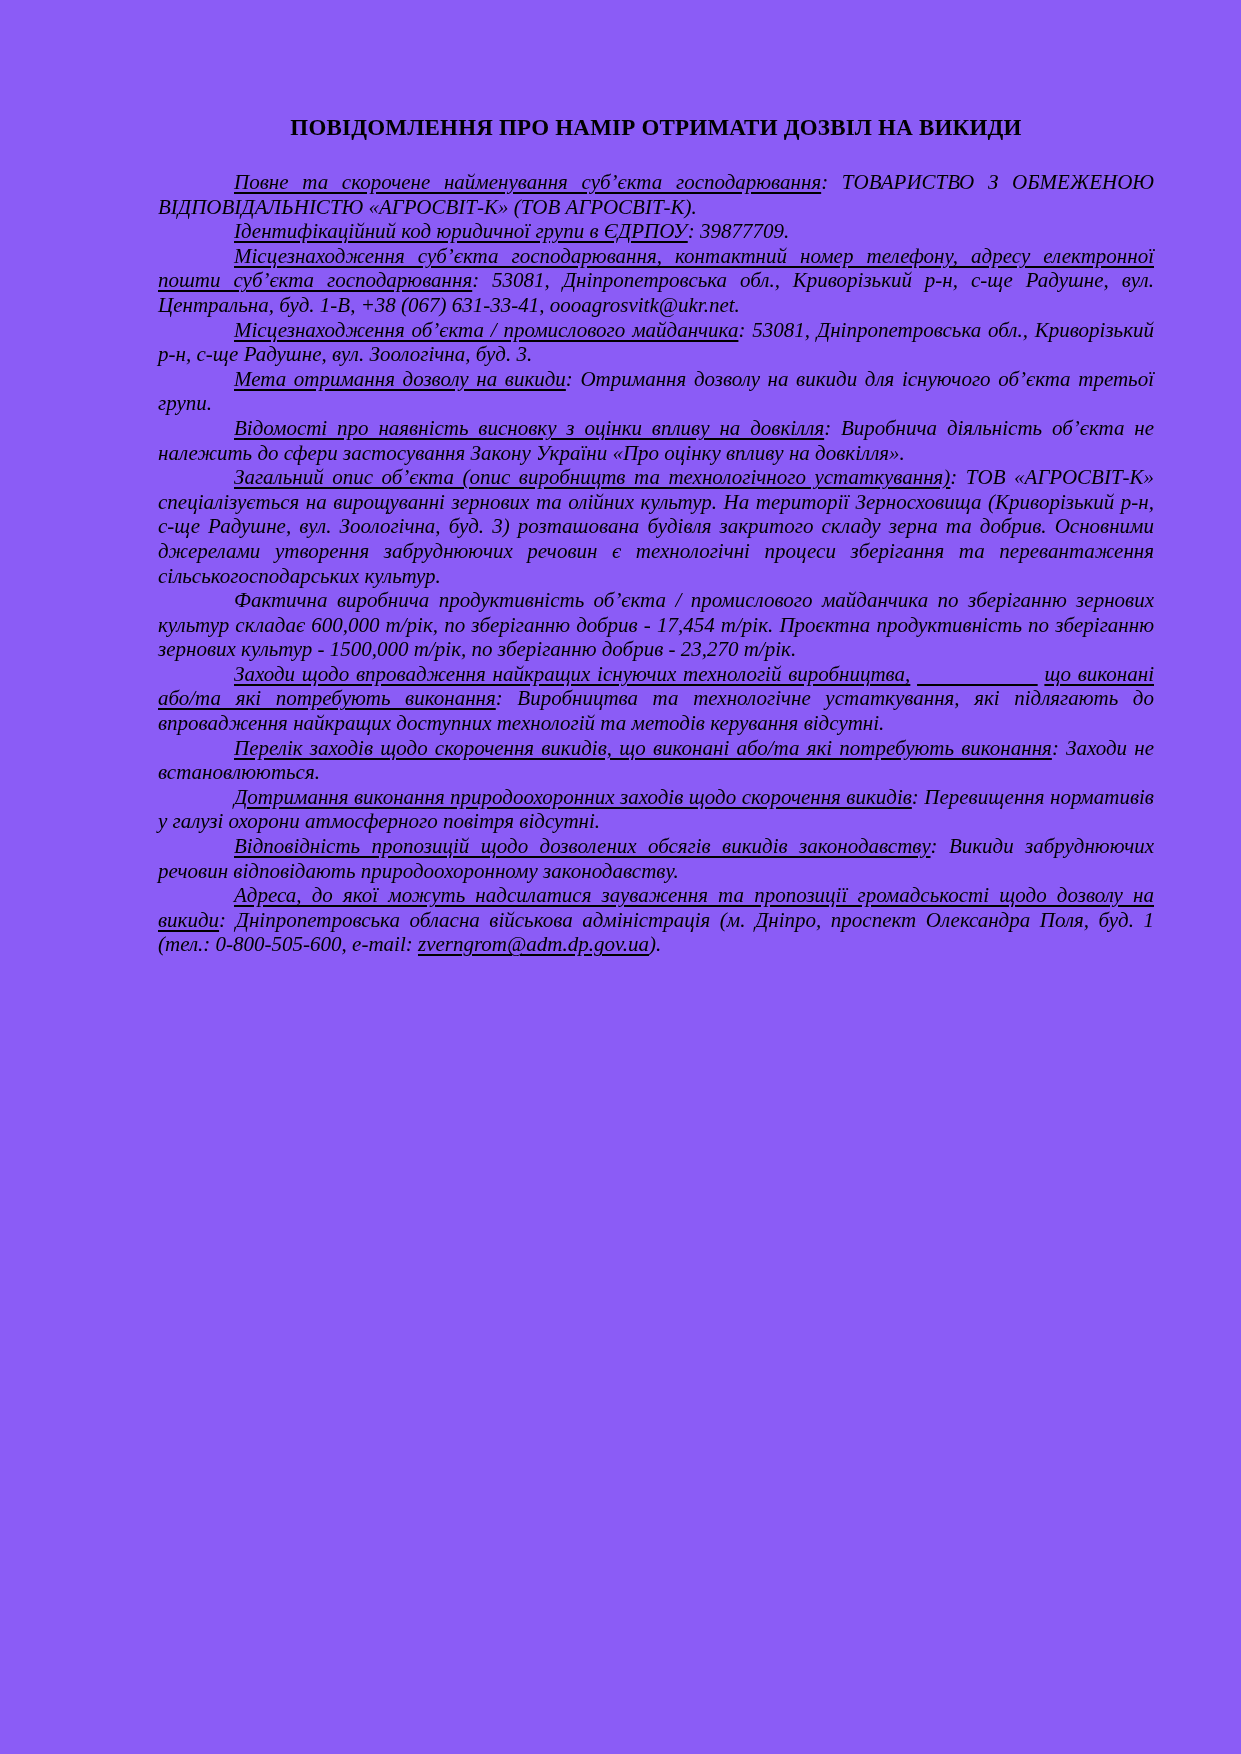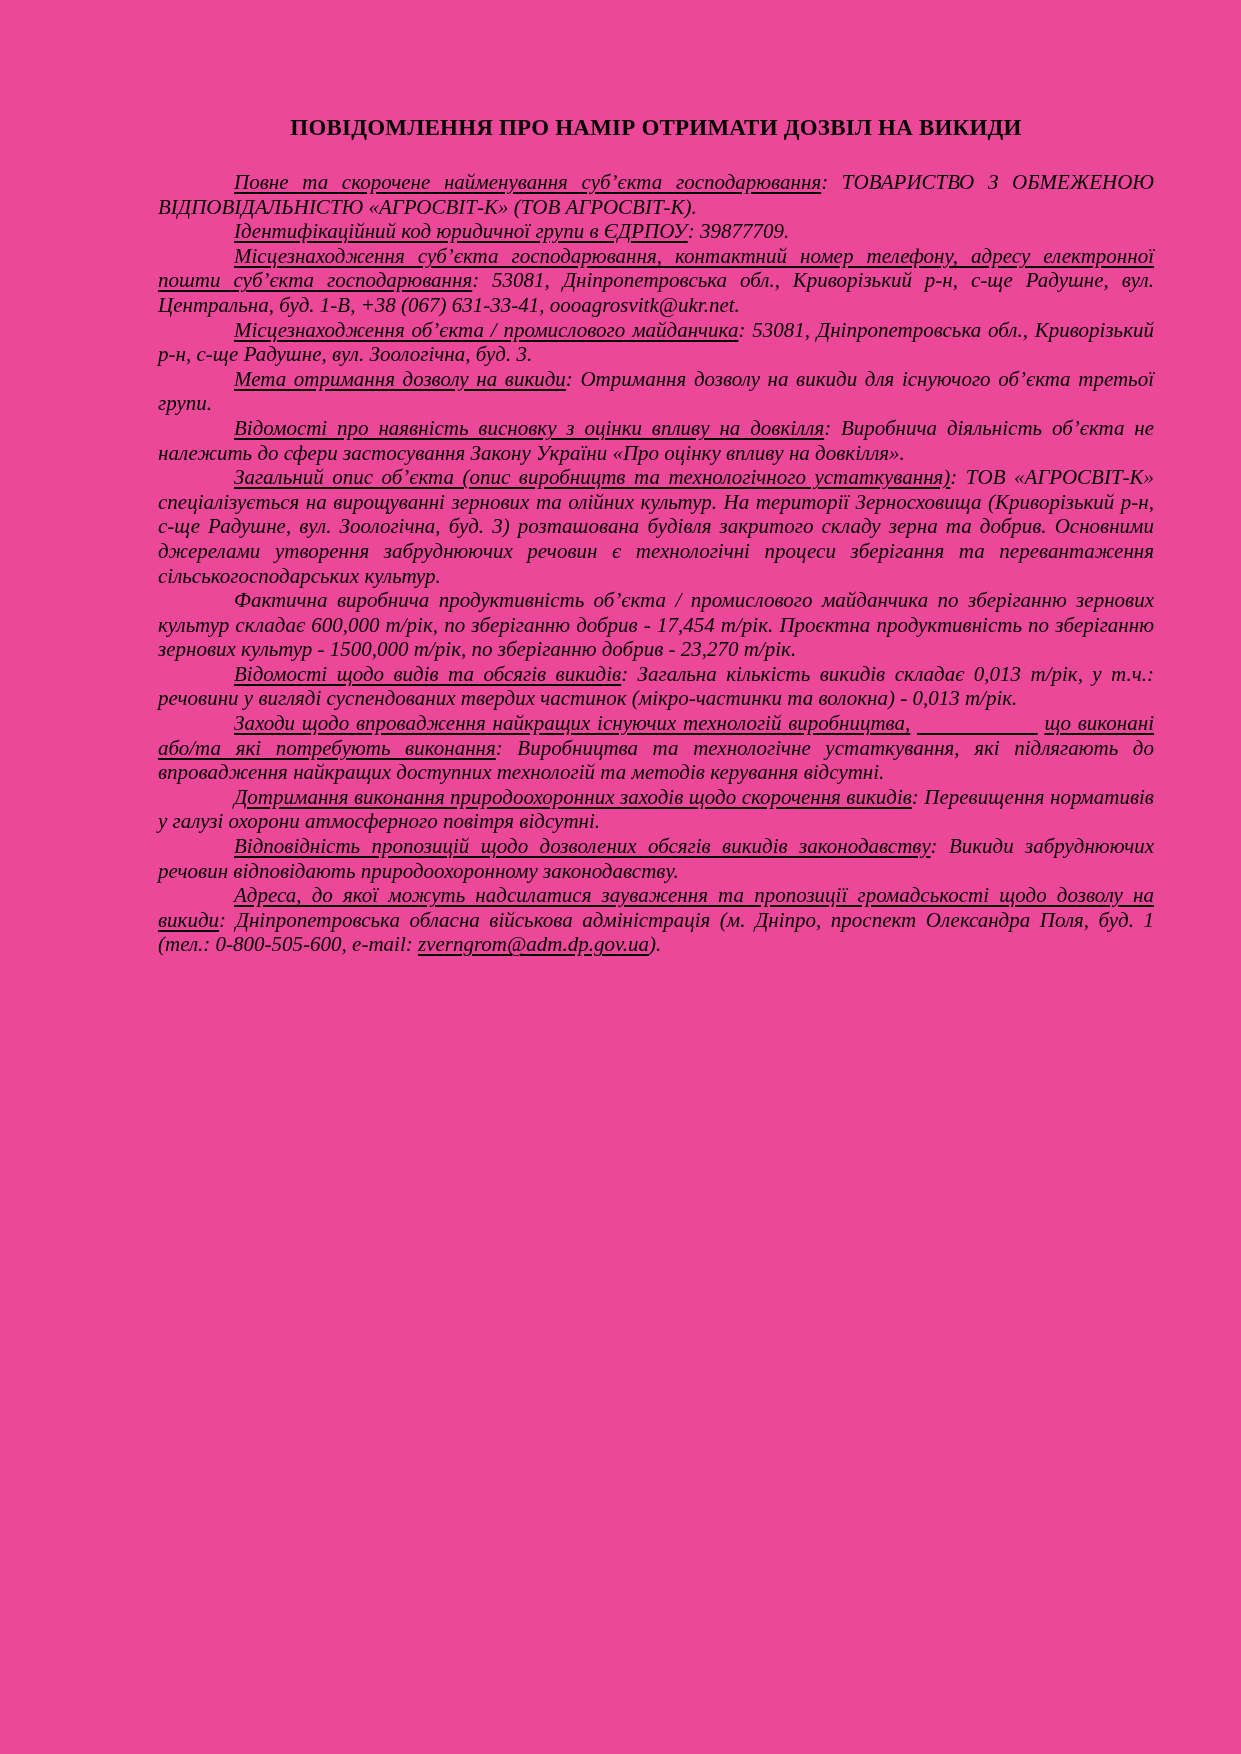--- a/index.html
+++ b/index.html
@@ -4,21 +4,21 @@
 <style>
   html, body {
     margin: 0;
     padding: 0;
     background: #ffffff;
   }
   .page {
     position: relative;
     width: 1241px;
     height: 1754px;
-    background: #ec4899;
+    background: #8b5cf6;
     color: #000000;
     font-family: "Liberation Serif", "DejaVu Serif", serif;
     overflow: hidden;
   }
   .doc-title {
     position: absolute;
     top: 114px;
     left: 158px;
     width: 996px;
     margin: 0;
@@ -65,19 +65,19 @@
   <h1 class="doc-title">ПОВІДОМЛЕННЯ ПРО НАМІР ОТРИМАТИ ДОЗВІЛ НА ВИКИДИ</h1>
   <div class="doc-body">
       <p><span class="u">Повне та скорочене найменування суб’єкта господарювання</span><span>: ТОВАРИСТВО З ОБМЕЖЕНОЮ ВІДПОВІДАЛЬНІСТЮ «АГРОСВІТ-К» (ТОВ АГРОСВІТ-К).</span></p>
       <p><span class="u">Ідентифікаційний код юридичної групи в ЄДРПОУ</span><span>: 39877709.</span></p>
       <p><span class="u">Місцезнаходження суб’єкта господарювання, контактний номер телефону, адресу електронної пошти суб’єкта господарювання</span><span>: 53081, Дніпропетровська обл., Криворізький р-н, с-ще Радушне, вул. Центральна, буд. 1-В, +38 (067) 631-33-41, oooagrosvitk@ukr.net.</span></p>
       <p><span class="u">Місцезнаходження об’єкта / промислового майданчика</span><span>: 53081, Дніпропетровська обл., Криворізький р-н, с-ще Радушне, вул. Зоологічна, буд. 3.</span></p>
       <p><span class="u">Мета отримання дозволу на викиди</span><span>: Отримання дозволу на викиди для існуючого об’єкта третьої групи.</span></p>
       <p><span class="u">Відомості про наявність висновку з оцінки впливу на довкілля</span><span>: Виробнича діяльність об’єкта не належить до сфери застосування Закону України «Про оцінку впливу на довкілля».</span></p>
       <p><span class="u">Загальний опис об’єкта (опис виробництв та технологічного устаткування)</span><span>: ТОВ «АГРОСВІТ-К» спеціалізується на вирощуванні зернових та олійних культур. На території Зерносховища (Криворізький р-н, с-ще Радушне, вул. Зоологічна, буд. 3) розташована будівля закритого складу зерна та добрив. Основними джерелами утворення забруднюючих речовин є технологічні процеси зберігання та перевантаження сільськогосподарських культур.</span></p>
       <p><span>Фактична виробнича продуктивність об’єкта / промислового майданчика по зберіганню зернових культур складає 600,000 т/рік, по зберіганню добрив - 17,454 т/рік. Проєктна продуктивність по зберіганню зернових культур - 1500,000 т/рік, по зберіганню добрив - 23,270 т/рік.</span></p>
-      <p><span class="u">Відомості щодо видів та обсягів викидів</span><span>: Загальна кількість викидів складає 0,013 т/рік, у т.ч.: речовини у вигляді суспендованих твердих частинок (мікро-частинки та волокна) - 0,013 т/рік.</span></p>
       <p><span class="u">Заходи щодо впровадження найкращих існуючих технологій виробництва,</span> <span class="gap">&nbsp;&nbsp;&nbsp;&nbsp;&nbsp;&nbsp;&nbsp;&nbsp;&nbsp;&nbsp;&nbsp;&nbsp;&nbsp;&nbsp;&nbsp;&nbsp;&nbsp;&nbsp;</span> <span class="u">що виконані або/та які потребують виконання</span><span>: Виробництва та технологічне устаткування, які підлягають до впровадження найкращих доступних технологій та методів керування відсутні.</span></p>
+      <p><span class="u">Перелік заходів щодо скорочення викидів, що виконані або/та які потребують виконання</span><span>: Заходи не встановлюються.</span></p>
       <p><span class="u">Дотримання виконання природоохоронних заходів щодо скорочення викидів</span><span>: Перевищення нормативів у галузі охорони атмосферного повітря відсутні.</span></p>
       <p><span class="u">Відповідність пропозицій щодо дозволених обсягів викидів законодавству</span><span>: Викиди забруднюючих речовин відповідають природоохоронному законодавству.</span></p>
       <p><span class="u">Адреса, до якої можуть надсилатися зауваження та пропозиції громадськості щодо дозволу на викиди</span><span>: Дніпропетровська обласна військова адміністрація (м. Дніпро, проспект Олександра Поля, буд. 1 (тел.: 0-800-505-600, e-mail: </span><span class="email-link">zverngrom@adm.dp.gov.ua</span><span>).</span></p>
     </div>
 </div>
 
 </body></html>

